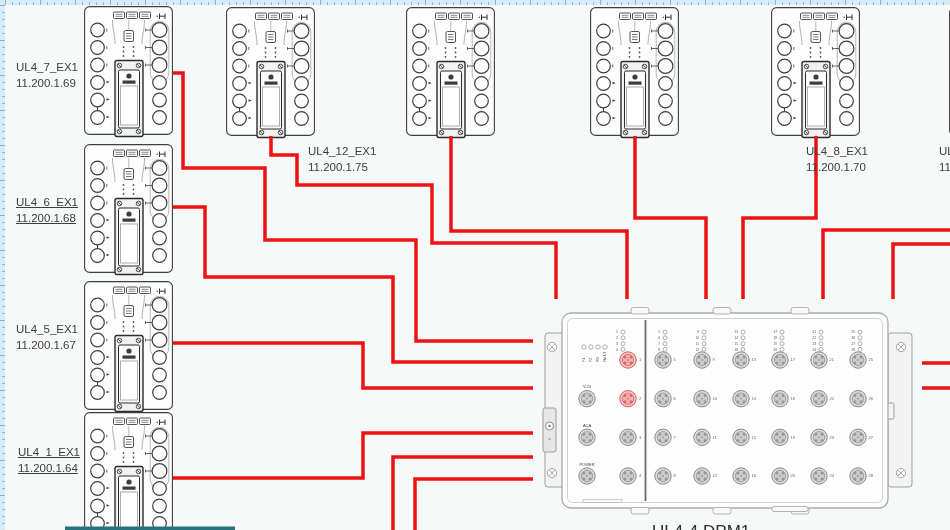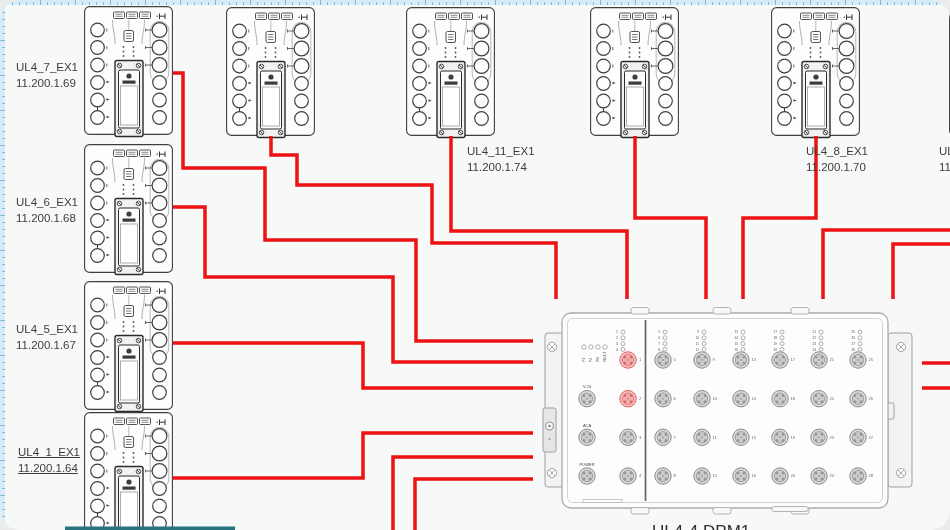--- a/index.html
+++ b/index.html
@@ -1,18 +1,18 @@
 <!DOCTYPE html>
 <html><head>
 <meta charset="utf-8">
 <style>
   html,body{margin:0;padding:0;background:#e9ebec;}
   #canvas{
     position:relative;width:950px;height:530px;overflow:hidden;
-    background:#f7f8f8;font-family:"Liberation Sans",sans-serif;border-radius:20px;
+    background:#f7f8f8;font-family:"Liberation Sans",sans-serif;
   }
   #scene{position:absolute;left:0;top:0;}
   .dev-label{
     position:absolute;font-size:11.5px;line-height:1.35;color:#3d3d3d;
     white-space:pre;font-family:"Liberation Sans",sans-serif;
   }
   #dpm-label{
     position:absolute;font-size:17px;color:#2f2f2f;white-space:nowrap;
     font-family:"Liberation Sans",sans-serif;
   }
@@ -730,25 +730,25 @@
           <circle cx="309.9" cy="167.9" r="1.5" fill="#979797"></circle>
           <circle cx="313" cy="171" r="0.9" fill="#979797"></circle>
         </g>
         <text x="323.5" y="172.4" font-size="4" fill="#666" font-family="&quot;Liberation Sans&quot;,sans-serif">28</text>
       </g>
       <rect x="65" y="526.5" width="170" height="3.5" fill="#27737e"></rect>
     </svg>
   <div id="dpm-label" style="left: 652px; top: 522px;">UL4-4 DPM1</div>
 <div class="dev-label" style="left: 16px; top: 60px;">UL4_7_EX1
 11.200.1.69</div>
-    <div class="dev-label" style="left: 16px; top: 195px;">UL4_6_EX1
+    <div class="dev-label" style="left: 16px; top: 195px; text-decoration: underline;">UL4_6_EX1
 11.200.1.68</div>
     <div class="dev-label" style="left: 16px; top: 322px;">UL4_5_EX1
 11.200.1.67</div>
     <div class="dev-label" style="left: 18px; top: 445px; text-decoration: underline;">UL4_1_EX1
 11.200.1.64</div>
-    <div class="dev-label" style="left: 467px; top: 144px;">UL4_11_EX1
-11.200.1.74</div>
+    <div class="dev-label" style="left: 308px; top: 144px;">UL4_12_EX1
+11.200.1.75</div>
     <div class="dev-label" style="left: 806px; top: 144px;">UL4_8_EX1
 11.200.1.70</div>
     <div class="dev-label" style="left: 939px; top: 144px;">UL
 11</div>
   </div>
 
 </body></html>

